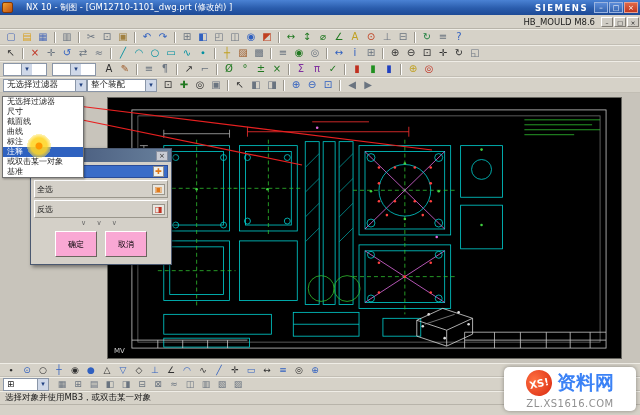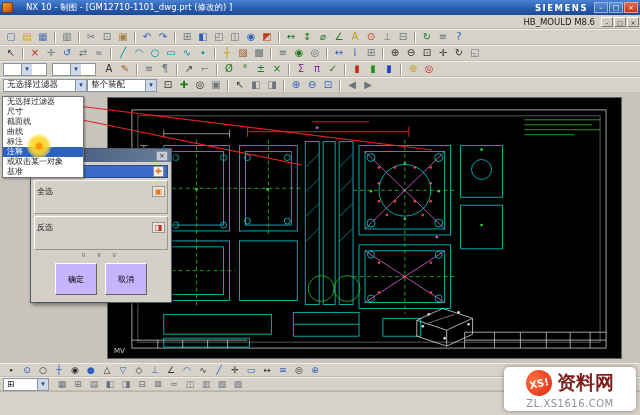--- a/index.html
+++ b/index.html
@@ -65,27 +65,27 @@
     border:1px solid #4a5870; box-shadow:2px 2px 4px rgba(0,0,0,.45); }
   .dlg-title { height:13px; background:linear-gradient(90deg,#3e5074,#68809c); color:#fff;
     font-size:8px; display:flex; align-items:center; padding:0 3px; }
   .dlg-close { margin-left:auto; width:12px; height:10px; background:#c8ccd4;
     border:1px solid #8890a0; color:#303030; font-size:7px; line-height:9px; text-align:center; }
   .dlg-body { padding:3px; }
   .dlg-step { height:13px; background:#3a6cc8; color:#fff; font-size:8px; display:flex;
     align-items:center; padding:0 3px; border:1px solid #2a4c98; }
   .dlg-step .plus { margin-left:auto; width:11px; height:11px; background:#f0f0ec;
     border:1px solid #909090; color:#e07818; font-weight:bold; font-size:8px; line-height:10px; text-align:center; }
-  .dlg-row { height:18px; display:flex; align-items:flex-end; font-size:8px; margin-top:2px;
-    border:1px solid; border-color:#fff #9a968c #9a968c #fff; background:#d4d0c8; padding:16px 2px; }
+  .dlg-row { height:18px; display:flex; align-items:center; font-size:8px; margin-top:2px;
+    border:1px solid; border-color:#fff #9a968c #9a968c #fff; background:#d4d0c8; padding:0 2px; }
   .dlg-row .ico { margin-left:auto; width:13px; height:11px; border:1px solid #9a968c;
     background:#e8e6e0; text-align:center; font-size:8px; line-height:10px; }
   .dlg-more { text-align:center; color:#6a6a6a; font-size:7px; height:11px; line-height:11px; letter-spacing:4px; }
   .dlg-footer { display:flex; justify-content:center; gap:8px; padding:2px 0 4px; }
-  .dlg-btn { width:42px; height:32px; background:#c4b5fd; border:1px solid;
+  .dlg-btn { width:42px; height:26px; background:#f9a8d4; border:1px solid;
     border-color:#fff #6a665e #6a665e #fff; font-size:8px; font-family:Liberation Mono, monospace; }
 
   
   .highlight-dot { position:absolute; left:26px; top:40px; width:26px; height:26px; border-radius:50%;
     z-index:20; pointer-events:none;
     background:radial-gradient(circle,#ff9800 0 3px,rgba(255,214,40,.9) 4px 8px,rgba(255,230,90,.4) 12px,rgba(255,230,90,0) 60%); }
 
   
   .snap-row { height:14px; }
   .rowb { height:14px; }
@@ -94,21 +94,21 @@
   .bottom-strip { height:11px; background:#d6d2c8; border-top:1px solid #b8b4aa; }
 
   
   .watermark { position:absolute; right:4px; bottom:4px; width:132px; height:44px; background:#fff;
     border-radius:5px; z-index:50; display:flex; flex-direction:column; align-items:center;
     justify-content:center; box-shadow:0 0 4px rgba(0,0,0,.35); }
   .wm-row { display:flex; align-items:center; gap:5px; }
   .wm-badge { width:26px; height:26px; border-radius:50%; color:#fff; font-weight:bold; font-size:10px;
     display:flex; align-items:center; justify-content:center; transform:rotate(-12deg);
     background:radial-gradient(circle at 35% 35%,#ff7040,#d82810); }
-  .wm-name { color:#7f1d1d; font-size:19px; font-weight:bold; line-height:1; }
+  .wm-name { color:#3b82f6; font-size:19px; font-weight:bold; line-height:1; }
   .wm-url { color:#909090; font-size:10px; letter-spacing:.5px; margin-top:2px; }
 </style>
 </head>
 <body>
 
 <div class="app">
 
   <div class="titlebar">
     <span class="app-icon"></span>
     <span class="title">NX 10 - 制图 - [GM12710-1101_dwg.prt (修改的) ]</span>
@@ -714,20 +714,23 @@
         </div>
         <div class="tb-icon">
           <span style="color: rgb(106, 116, 128);">▧</span>
         </div>
         <div class="tb-icon">
           <span style="color: rgb(106, 116, 128);">▨</span>
         </div>
     </div>
   </div>
 
+  <div class="status-bar">
+    <span>选择对象并使用MB3，或双击某一对象</span>
+  </div>
   <div class="bottom-strip"></div>
 
   <div class="watermark">
     <div class="wm-row">
       <div class="wm-badge">XS!</div>
       <div class="wm-name">资料网</div>
     </div>
     <div class="wm-url">ZL.XS1616.COM</div>
   </div>
 

